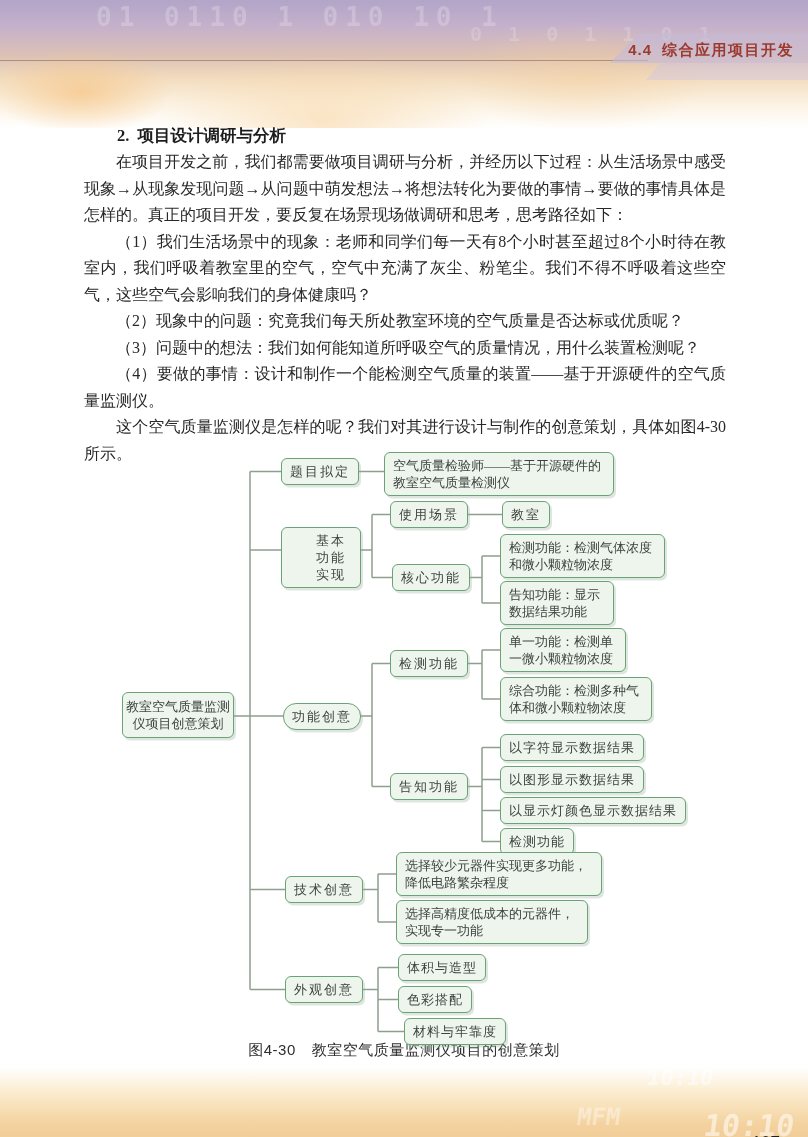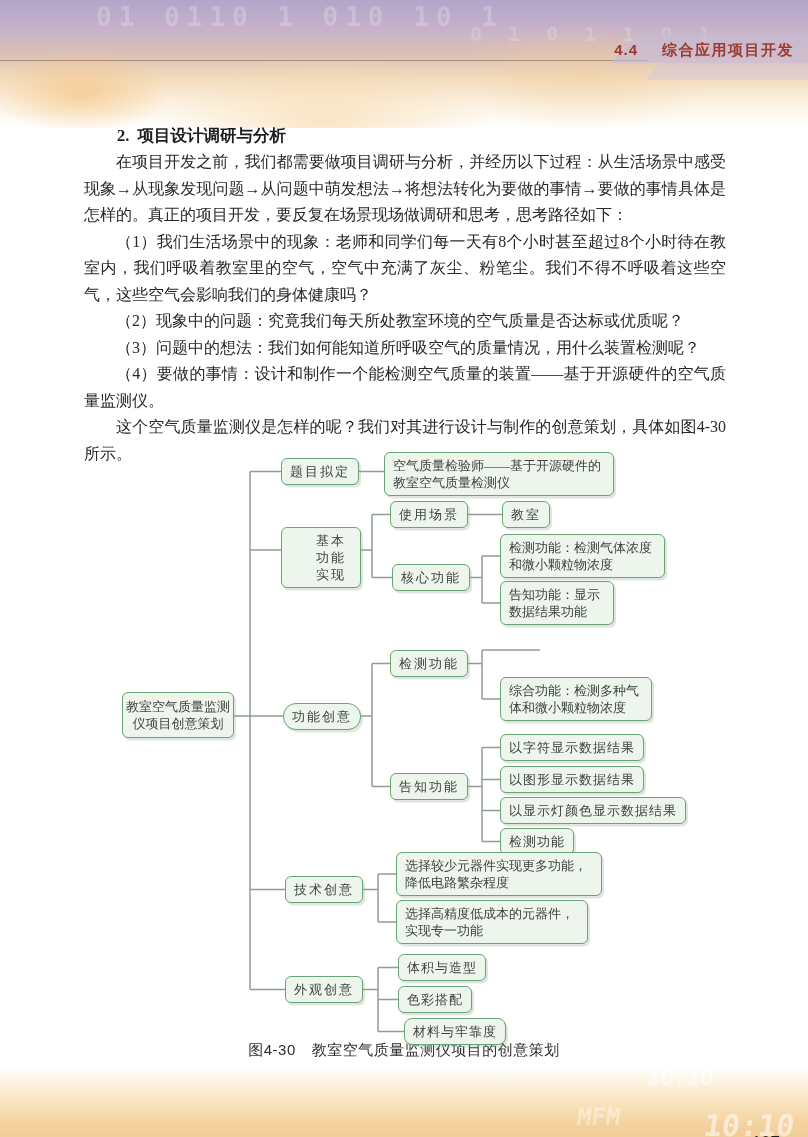--- a/index.html
+++ b/index.html
@@ -17,21 +17,21 @@
     color:rgba(255,255,255,.22);font-size:26px;letter-spacing:7px;white-space:nowrap;}
   .hd1{left:96px;top:2px;}
   .hd2{left:470px;top:22px;font-size:20px;color:rgba(255,255,255,.18);}
   .header-rule{position:absolute;top:60px;left:0;width:648px;height:1px;background:rgba(122,96,82,.55);}
   .banner-main{position:absolute;top:33px;left:610px;width:198px;height:30px;
     background:rgba(197,185,216,.62);clip-path:polygon(15% 0,100% 0,100% 100%,0 100%);}
   .banner-sub{position:absolute;top:63px;left:646px;width:162px;height:17px;
     background:rgba(208,196,224,.45);clip-path:polygon(9% 0,100% 0,100% 100%,0 100%);}
   .header-title{position:absolute;top:41px;right:14px;color:#9c3a2e;
     font-family:"Liberation Sans","DejaVu Sans",sans-serif;font-weight:bold;font-size:15px;letter-spacing:1.5px;}
-  .header-title .num{margin-right:24px;letter-spacing:1px;}
+  .header-title .num{margin-right:10px;letter-spacing:1px;}
 
   
   .content{position:absolute;top:122px;left:84px;width:642px;color:#282828;
     font-size:16px;line-height:26.5px;text-align:justify;}
   .content h2{margin:0;font-size:16.5px;line-height:27px;font-weight:bold;text-indent:2em;color:#1d1d1d;}
   .content h2 .num{margin-right:8px;}
   .content p{margin:0;text-indent:2em;}
 
   
   .diagram{position:absolute;top:450px;left:0;width:808px;height:600px;}
@@ -109,35 +109,36 @@
 
     <div class="node hub cwrap" style="left:281px;top:77px;width:80px;letter-spacing:2px;text-align:center;padding-left:28px;">基本功能实现</div>
     <div class="node hub" style="left:390px;top:51px;">使用场景</div>
     <div class="node hub" style="left:502px;top:51px;">教室</div>
     <div class="node hub" style="left:392px;top:114px;">核心功能</div>
     <div class="node wrap" style="left:500px;top:84px;width:165px;">检测功能：检测气体浓度和微小颗粒物浓度</div>
     <div class="node wrap" style="left:500px;top:131px;width:114px;">告知功能：显示数据结果功能</div>
 
     <div class="node hub" style="left:283px;top:253px;border-radius:13px;">功能创意</div>
     <div class="node hub" style="left:390px;top:200px;">检测功能</div>
+    <div class="node wrap" style="left:500px;top:178px;width:126px;">单一功能：检测单一微小颗粒物浓度</div>
     <div class="node wrap" style="left:500px;top:227px;width:152px;">综合功能：检测多种气体和微小颗粒物浓度</div>
     <div class="node hub" style="left:390px;top:323px;">告知功能</div>
     <div class="node" style="left:500px;top:284px;letter-spacing:1px;">以字符显示数据结果</div>
     <div class="node" style="left:500px;top:316px;letter-spacing:1px;">以图形显示数据结果</div>
     <div class="node" style="left:500px;top:347px;letter-spacing:1px;">以显示灯颜色显示数据结果</div>
     <div class="node" style="left:500px;top:378px;letter-spacing:1px;">检测功能</div>
 
     <div class="node hub" style="left:285px;top:426px;">技术创意</div>
     <div class="node wrap" style="left:396px;top:402px;width:206px;">选择较少元器件实现更多功能，降低电路繁杂程度</div>
     <div class="node wrap" style="left:396px;top:450px;width:192px;">选择高精度低成本的元器件，实现专一功能</div>
 
     <div class="node hub" style="left:285px;top:526px;">外观创意</div>
     <div class="node" style="left:398px;top:504px;letter-spacing:1px;">体积与造型</div>
     <div class="node" style="left:398px;top:536px;letter-spacing:1px;">色彩搭配</div>
-    <div class="node" style="left:404px;top:568px;letter-spacing:1px;border-radius:8px;">材料与牢靠度</div>
+    <div class="node" style="left:404px;top:568px;letter-spacing:1px;">材料与牢靠度</div>
   </div>
 
   <div class="figure-caption">
     <span class="lab">图4-30</span><span>教室空气质量监测仪项目的创意策划</span>
   </div>
 
   <div class="page-footer">
     <span class="footer-digits fd1">10:10</span>
     <span class="footer-digits fd2">MFM</span>
     <span class="footer-digits fd3">10:10</span>

